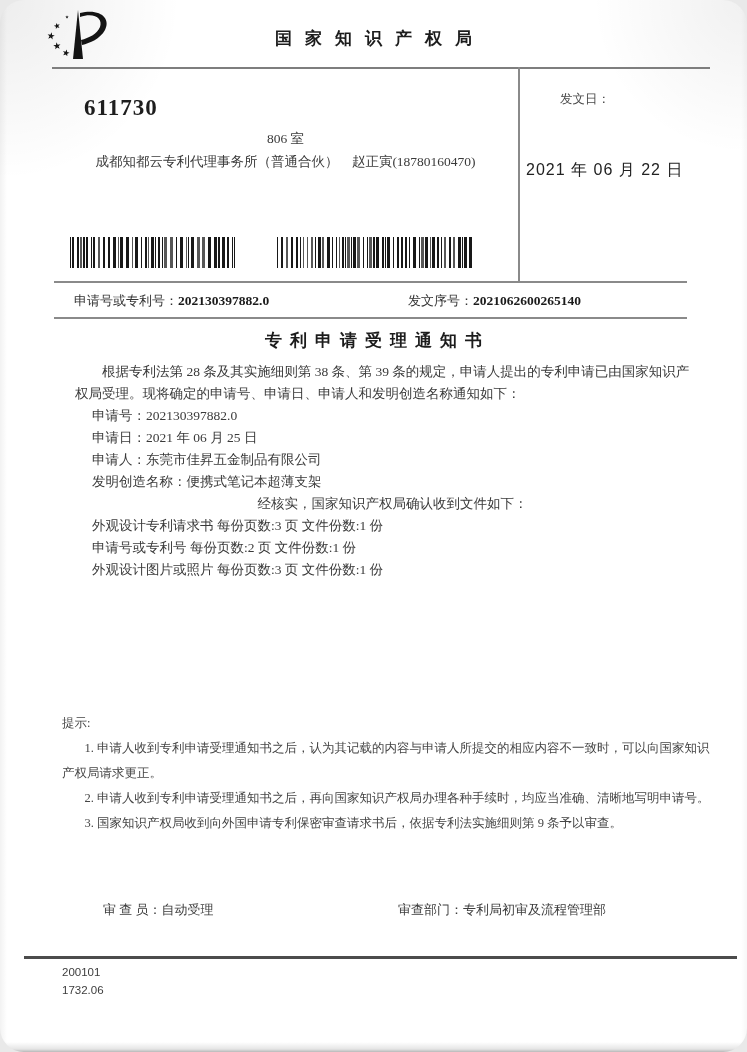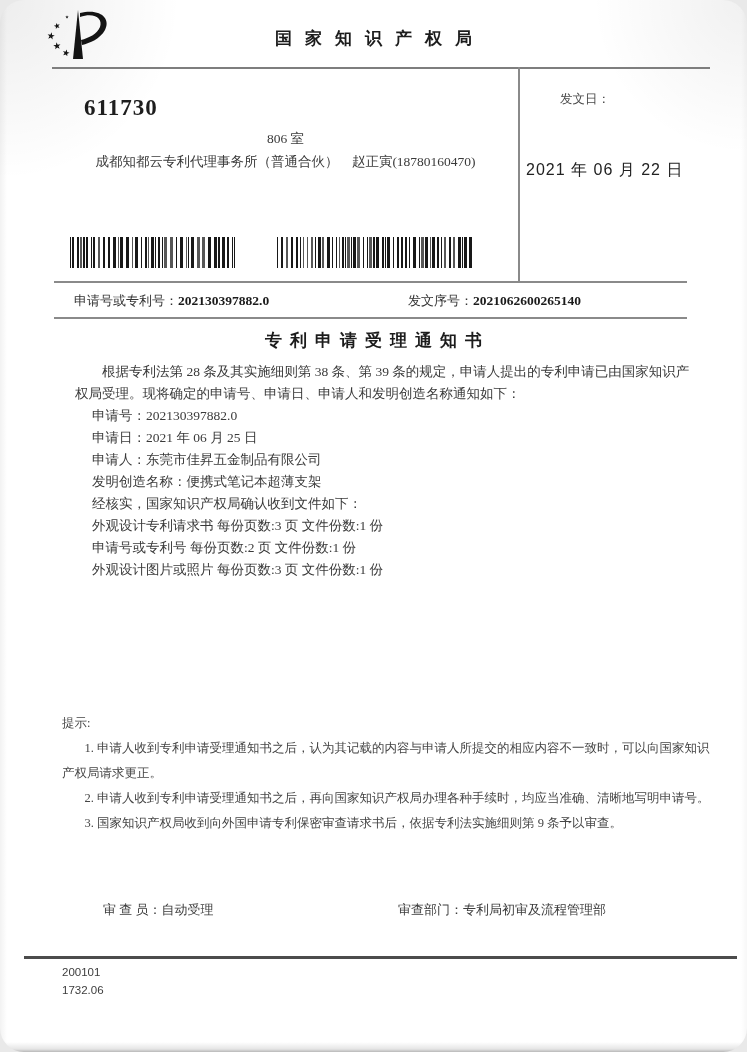--- a/index.html
+++ b/index.html
@@ -41,21 +41,21 @@
   .refrow .val{font-weight:bold;font-size:13.5px;color:#1b1b1b;}
   .ref-a{left:74px;} .ref-b{left:408px;}
 
   .notice-title{top:329px;left:0;width:100%;text-align:center;font-size:17px;font-weight:bold;
     letter-spacing:8px;text-indent:8px;color:#1c1c1c;}
 
   .body-block{left:75px;top:361px;width:618px;font-size:13.5px;line-height:21.5px;color:#3a3a3a;}
   .body-block p{margin:0;}
   .indent2{text-indent:2em;}
   .fields{padding-left:17px;line-height:22px;margin-top:1px;}
-  .confirm{padding-left:17px;margin-top:8px;line-height:22px;}
+  .confirm{padding-left:17px;margin-top:8px;line-height:22px;text-align:center;}
   .docs{padding-left:17px;line-height:22px;}
 
   .tips{left:62px;top:711px;width:650px;font-size:12.5px;line-height:25px;color:#454545;}
   .tips p{margin:0;}
   .tips .tip{text-indent:1.8em;}
 
   .signoff{top:901px;font-size:13px;color:#3d3d3d;margin-left:14px;}
   .sig-a{left:89px;} .sig-b{left:384px;}
 
   .rule-footer{top:956px;left:24px;width:713px;height:2.5px;background:#4c4c4c;}

